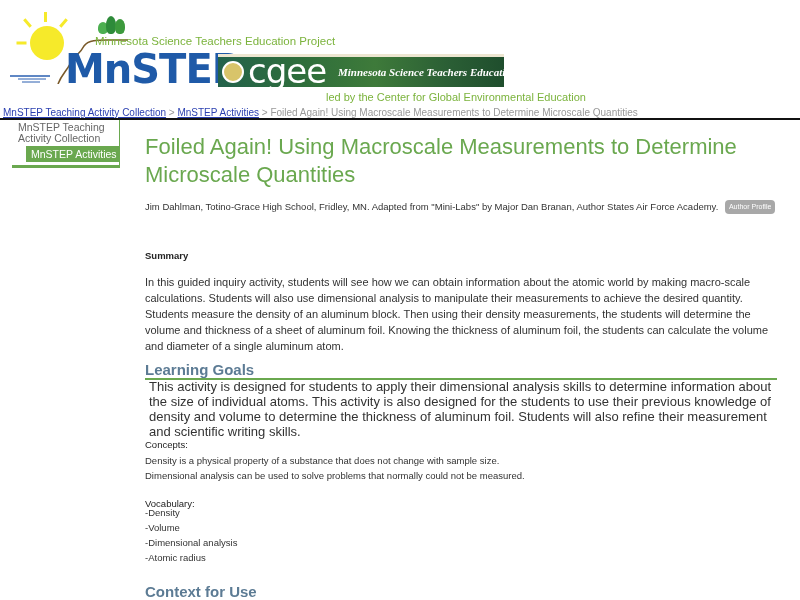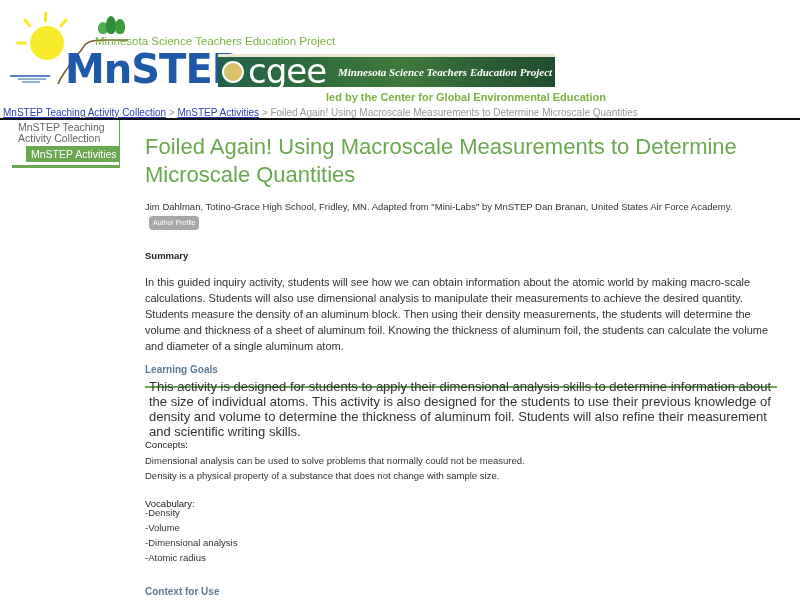--- a/index.html
+++ b/index.html
@@ -13,27 +13,27 @@
   .sun-ray { position: absolute; background: #f6ea2a; width: 3px; height: 10px; }
   .trees { position: absolute; left: 88px; top: 4px; width: 30px; height: 22px; }
   .tree { position: absolute; bottom: 0; width: 10px; height: 14px; border-radius: 50% 50% 40% 40%; background: #3a9b3a; }
   .hill { position: absolute; left: 8px; top: 20px; width: 110px; height: 56px; }
   .water { position: absolute; left: 0; top: 66px; width: 44px; height: 10px; }
 
   .mep-title { position: absolute; left: 95px; top: 35px; font-size: 11.5px; color: #7bb33c; white-space: nowrap; }
   .mnstep-logo { position: absolute; left: 65px; top: 47px; font-size: 40px; font-weight: bold; color: #1f5aa8; letter-spacing: -1px; line-height: 44px; font-family: "DejaVu Sans", sans-serif; }
   .hamline { position: absolute; left: 68px; top: 90px; font-size: 11px; color: #7bb33c; white-space: nowrap; }
 
-  .cgee-banner { position: absolute; left: 218px; top: 54px; width: 337px; height: 33px;
+  .cgee-banner { position: absolute; left: 218px; top: 54px; width: 286px; height: 33px;
      background: linear-gradient(90deg, #23624b 0%, #2f6e3b 30%, #3e7a3a 55%, #2b5f35 80%, #1f4e2d 100%);
      border-top: 3px solid #ede6d1; }
   .cgee-globe { position: absolute; left: 4px; top: 4px; width: 22px; height: 22px; border-radius: 50%; border: 2px solid #fff; background: #d8c46a; }
   .cgee-text { position: absolute; left: 30px; top: -6px; font-size: 34px; color: #fff; font-family: "DejaVu Sans", sans-serif; letter-spacing: -1px; }
   .cgee-tag { position: absolute; left: 120px; top: 9px; font-size: 11px; color: #fff; font-style: italic; font-weight: bold; font-family: "Liberation Serif", serif; white-space: nowrap; }
-  .led-by { position: absolute; left: 326px; top: 91px; font-size: 11px; color: #7bb33c; white-space: nowrap; font-weight: bold; }
+  .led-by { position: absolute; left: 326px; top: 91px; font-size: 11px; color: #7bb33c; white-space: nowrap; }
 
   
   .breadcrumb { position: absolute; left: 3px; top: 107px; font-size: 10px; color: #999; white-space: nowrap; }
   .breadcrumb a { color: #2a3fb0; text-decoration: underline; cursor: pointer; }
   .breadcrumb .sep { color: #999; }
   .top-rule { position: absolute; left: 0; top: 118px; width: 800px; height: 2px; background: #111; }
 
   
   .sidebar { position: absolute; left: 12px; top: 120px; width: 108px; height: 48px; border-right: 1px solid #6aa84f; }
   .side-parent { position: absolute; left: 6px; top: 2px; width: 100px; font-size: 10.5px; line-height: 11px; color: #666; cursor: pointer; }
@@ -41,21 +41,21 @@
   .side-bar { position: absolute; left: 0; top: 45px; width: 108px; height: 3px; background: #6aa84f; }
 
   
   .main { position: absolute; left: 145px; top: 133px; width: 640px; }
   .page-title { font-size: 22px; line-height: 28px; color: #6aa84f; font-weight: normal; }
   .authors { position: absolute; left: 0; top: 66px; width: 640px; font-size: 9.5px; line-height: 16px; color: #333; }
   .author-btn { display: inline-block; background: #a8a8a8; color: #fff; font-size: 7px; padding: 2px 4px; border-radius: 4px; margin-left: 4px; vertical-align: 1px; line-height: 10px; cursor: pointer; }
   .summary-h { position: absolute; left: 0; top: 117px; font-size: 9.5px; font-weight: bold; color: #222; }
   .summary-p { position: absolute; left: 0; top: 141px; width: 640px; font-size: 11px; line-height: 16px; color: #333; }
 
-  .section-h { position: absolute; left: 0; width: 632px; font-size: 10px; color: #5c7b94; border-bottom: 2px solid #6aa84f; line-height: 17px; padding-bottom: 8px; }
+  .section-h { position: absolute; left: 0; width: 632px; font-size: 15px; color: #5c7b94; border-bottom: 2px solid #6aa84f; line-height: 17px; padding-bottom: 0; }
   .lg-h { top: 228px; }
   .lg-p { position: absolute; left: 4px; top: 246px; width: 640px; font-size: 13px; line-height: 15px; color: #333; }
   .sub-h { position: absolute; left: 0; font-size: 9.5px; font-weight: normal; color: #222; }
   .concepts-h { top: 306px; }
   .concepts-p { position: absolute; left: 0; top: 320px; width: 640px; font-size: 9.5px; line-height: 15px; color: #333; }
   .vocab-h { top: 365px; }
   .vocab-list { position: absolute; left: 0; top: 372px; font-size: 9.5px; line-height: 15px; color: #333; list-style: none; }
   .ctx-h { top: 450px; }
 </style>
 </head>
@@ -105,34 +105,34 @@
 <div class="sidebar">
   <div class="side-parent">MnSTEP Teaching Activity Collection</div>
   <div class="side-active">MnSTEP Activities</div>
   <div class="side-bar"></div>
 </div>
 
 <div class="main">
   <h1 class="page-title">Foiled Again! Using Macroscale Measurements to Determine Microscale Quantities</h1>
 
   <div class="authors">
-    <span>Jim Dahlman, Totino-Grace High School, Fridley, MN. Adapted from "Mini-Labs" by MnSTEP Dan Branan, United States Air Force Academy.</span>
+    <span>Jim Dahlman, Totino-Grace High School, Fridley, MN. Adapted from "Mini-Labs" by Major Dan Branan, Author States Air Force Academy.</span>
     <span class="author-btn">Author Profile</span>
   </div>
 
   <div class="summary-h">Summary</div>
   <p class="summary-p">In this guided inquiry activity, students will see how we can obtain information about the atomic world by making macro-scale calculations. Students will also use dimensional analysis to manipulate their measurements to achieve the desired quantity. Students measure the density of an aluminum block. Then using their density measurements, the students will determine the volume and thickness of a sheet of aluminum foil. Knowing the thickness of aluminum foil, the students can calculate the volume and diameter of a single aluminum atom.</p>
 
   <h2 class="section-h lg-h">Learning Goals</h2>
   <p class="lg-p">This activity is designed for students to apply their dimensional analysis skills to determine information about the size of individual atoms. This activity is also designed for the students to use their previous knowledge of density and volume to determine the thickness of aluminum foil. Students will also refine their measurement and scientific writing skills.</p>
 
   <div class="sub-h concepts-h">Concepts:</div>
   <div class="concepts-p">
+    <div>Density is a physical property of a substance that does not change with sample size.</div>
     <div>Dimensional analysis can be used to solve problems that normally could not be measured.</div>
-    <div>Density is a physical property of a substance that does not change with sample size.</div>
   </div>
 
   <div class="sub-h vocab-h">Vocabulary:</div>
   <ul class="vocab-list">
     <li>-Density</li>
     <li>-Volume</li>
     <li>-Dimensional analysis</li>
     <li>-Atomic radius</li>
   </ul>
 

